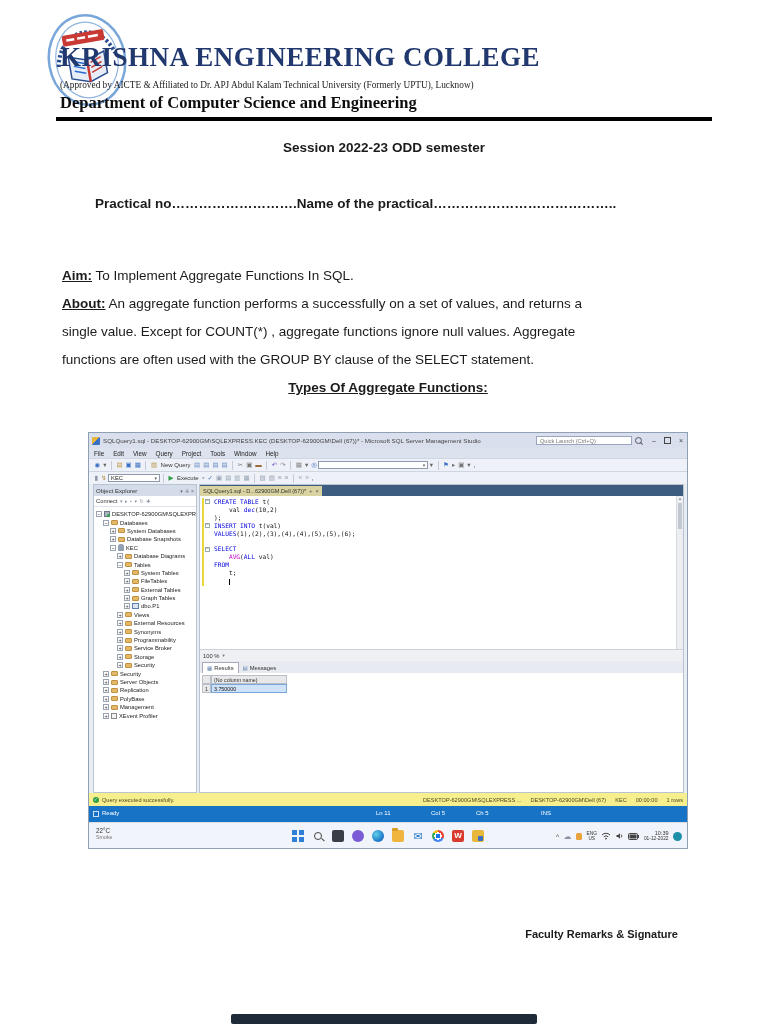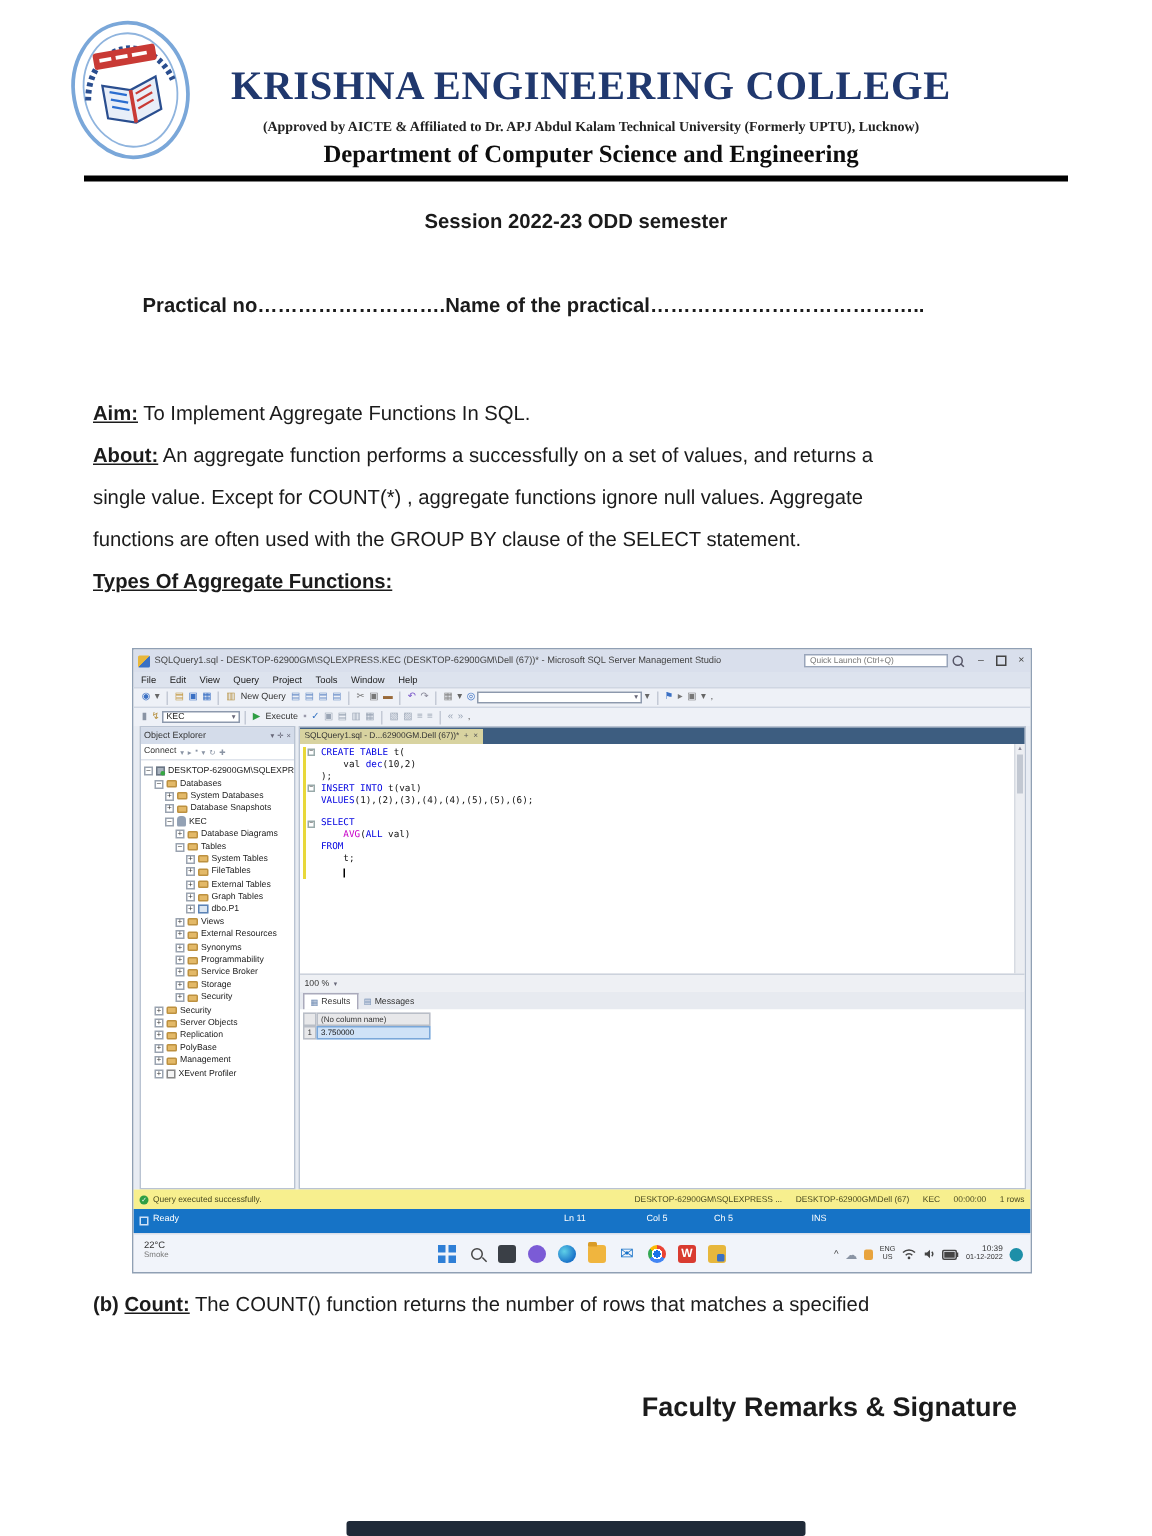--- a/index.html
+++ b/index.html
@@ -1,34 +1,34 @@
 <!DOCTYPE html>
 <html><head>
 <meta charset="utf-8">
 <style>
   html,body{margin:0;padding:0;background:#fff;}
   .page{position:relative;width:768px;height:1024px;background:#fff;overflow:hidden;
         font-family:"Liberation Sans",sans-serif;color:#1b1b1b;}
-  .abs{position:absolute;font-weight:bold;}
+  .abs{position:absolute;}
 
   
-  .head-block{position:absolute;left:60px;right:40px;text-align:center;}
+  .head-block{position:absolute;left:60px;right:40px;text-align:left;}
   .college{top:42px;font-family:"Liberation Serif",serif;font-weight:bold;font-size:27px;
            color:#20386e;letter-spacing:.5px;}
   .affil{top:80px;font-family:"Liberation Serif",serif;font-size:9.3px;color:#222;}
   .dept{top:93px;font-family:"Liberation Serif",serif;font-weight:bold;font-size:16.5px;color:#0d0d0d;}
   .rule{position:absolute;left:56px;top:117px;width:656px;height:3.5px;background:#000;}
 
   .session{position:absolute;left:0;right:0;top:140px;text-align:center;font-weight:bold;font-size:13.5px;}
   .fill-line{position:absolute;left:95px;font-weight:bold;font-size:13.5px;white-space:nowrap;}
   .para{position:absolute;left:62px;width:652px;font-size:13.5px;line-height:20px;}
   .lbl{font-weight:bold;text-decoration:underline;}
   .pref{font-weight:bold;}
   .types{font-weight:bold;text-decoration:underline;font-size:13.5px;}
-  .footer{position:absolute;right:90px;top:928px;font-weight:bold;font-size:18px;}
+  .footer{position:absolute;right:90px;top:928px;font-weight:bold;font-size:11px;}
   .bottom-bar{position:absolute;left:231px;top:1014px;width:306px;height:10px;background:#1f2a38;border-radius:2px;}
 
   
   .logo{position:absolute;left:44px;top:10px;width:86px;height:100px;}
 
   
   .shot{position:absolute;left:88px;top:432px;width:600px;height:417px;border:1px solid #90a0b4;
         box-sizing:border-box;background:#fff;font-size:6px;overflow:hidden;}
   .titlebar{position:absolute;left:0;top:0;right:0;height:15px;background:#d9dfec;display:flex;align-items:center;}
   .app-ico{width:8px;height:8px;margin:0 3px 0 3px;background:linear-gradient(135deg,#e7b73c 50%,#3a70c4 50%);border-radius:1px;flex:none;}
@@ -187,21 +187,21 @@
   <div class="fill-line" style="top:196px;">Practical no……………………….Name of the practical…………………………………..</div>
 
   <div class="para" style="top:266px;">
     <span class="lbl">Aim:</span><span> To Implement Aggregate Functions In SQL.</span>
   </div>
   <div class="para" style="top:294px;">
     <span class="lbl">About:</span><span> An aggregate function performs a successfully on a set of values, and returns a</span>
   </div>
   <div class="para" style="top:350px;">functions are often used with the GROUP BY clause of the SELECT statement.</div>
   <div class="para" style="top:322px;">single value. Except for COUNT(*) , aggregate functions ignore null values. Aggregate</div>
-  <div class="para types" style="top:378px;">Types Of Aggregate Functions:</div>
+  <div class="para types" style="top:378px;text-align:center;">Types Of Aggregate Functions:</div>
 
   <div class="shot">
 
     <div class="titlebar">
       <span class="app-ico"></span>
       <span class="title-text">SQLQuery1.sql - DESKTOP-62900GM\SQLEXPRESS.KEC (DESKTOP-62900GM\Dell (67))* - Microsoft SQL Server Management Studio</span>
       <span class="ql-box">Quick Launch (Ctrl+Q)</span>
       <span class="mag"></span>
       <span class="winbtn">–</span>
       <span class="win-restore"></span>
@@ -548,20 +548,17 @@
         </svg>
         <span class="clock">
           <div class="c1">10:39</div>
           <div class="c2">01-12-2022</div>
         </span>
         <span class="nbadge"></span>
       </div>
     </div>
   </div>
 
-  <div class="para" style="top:860px;">
-    <span class="pref">(b) </span><span class="lbl">Count:</span><span> The COUNT() function returns the number of rows that matches a specified</span>
-  </div>
 
   <div class="footer">Faculty Remarks &amp; Signature</div>
 
   <div class="bottom-bar"></div>
 </div>
 
 </body></html>

